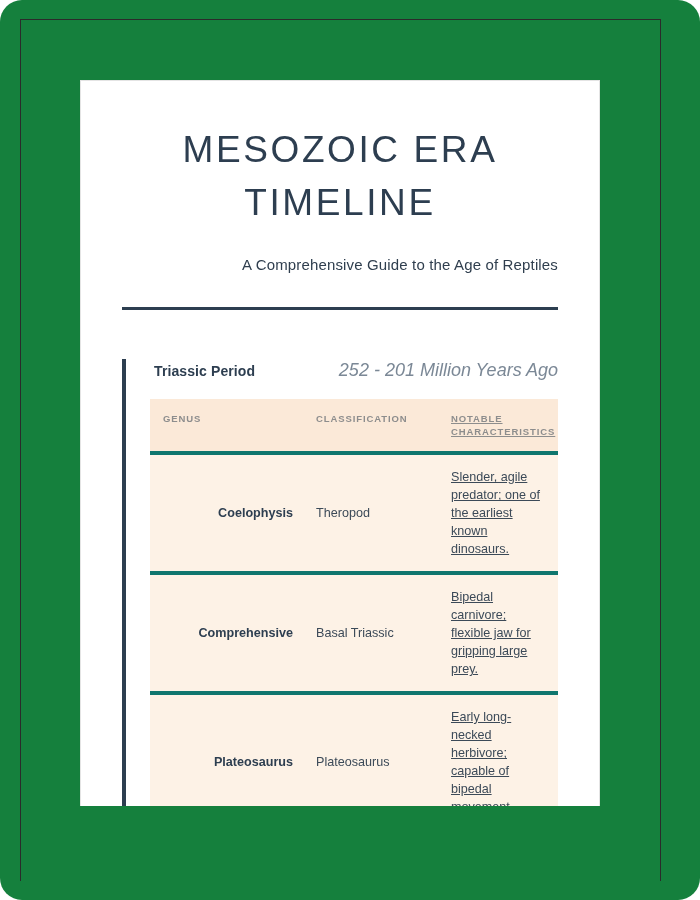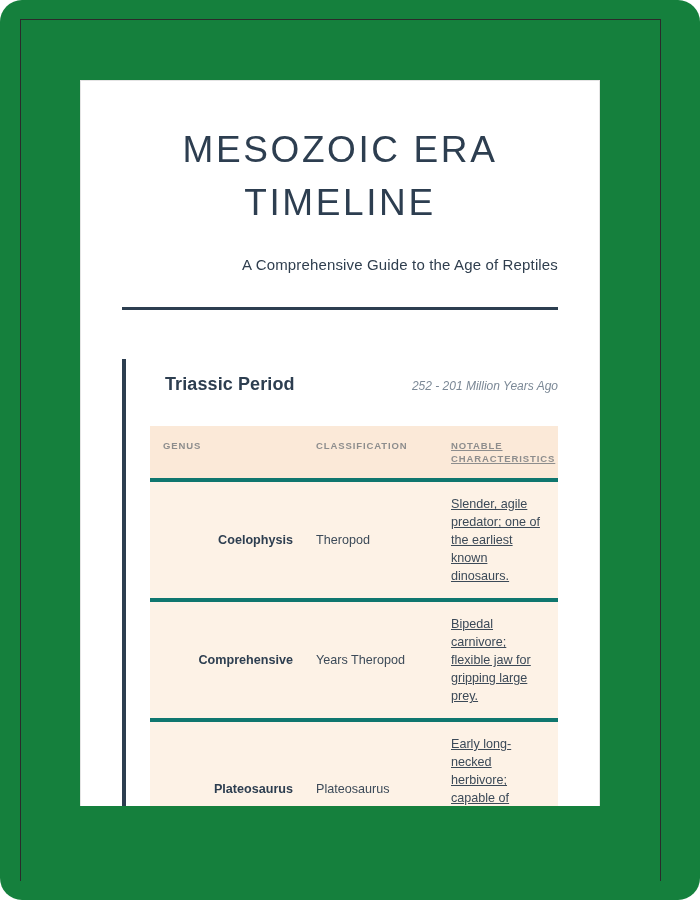--- a/index.html
+++ b/index.html
@@ -93,29 +93,29 @@
   }
 
   .period-head {
     display: flex;
     align-items: baseline;
     justify-content: space-between;
     padding-bottom: 16px;
   }
 
   .period-name {
-    margin: 15px;
-    font-size: 18px;
+    margin: 4px;
+    font-size: 14px;
     font-weight: bold;
     color: #2d3e50;
     letter-spacing: 0.1px;
   }
 
   .period-range {
-    font-size: 12px;
+    font-size: 18px;
     font-style: italic;
     color: #7b8896;
     white-space: nowrap;
   }
 
   
   .genus-table {
     width: 100%;
     border-collapse: collapse;
     table-layout: fixed;
@@ -186,21 +186,21 @@
             </tr>
           </thead>
           <tbody>
             <tr>
               <td class="col-genus">Coelophysis</td>
               <td class="col-class">Theropod</td>
               <td class="col-notes">Slender, agile predator; one of the earliest known dinosaurs.</td>
             </tr>
             <tr>
               <td class="col-genus">Comprehensive</td>
-              <td class="col-class">Years Theropod</td>
+              <td class="col-class">Basal Triassic</td>
               <td class="col-notes">Bipedal carnivore; flexible jaw for gripping large prey.</td>
             </tr>
             <tr>
               <td class="col-genus">Plateosaurus</td>
               <td class="col-class">Plateosaurus</td>
               <td class="col-notes">Early long-necked herbivore; capable of bipedal movement.</td>
             </tr>
           </tbody>
         </table>
       </section>

